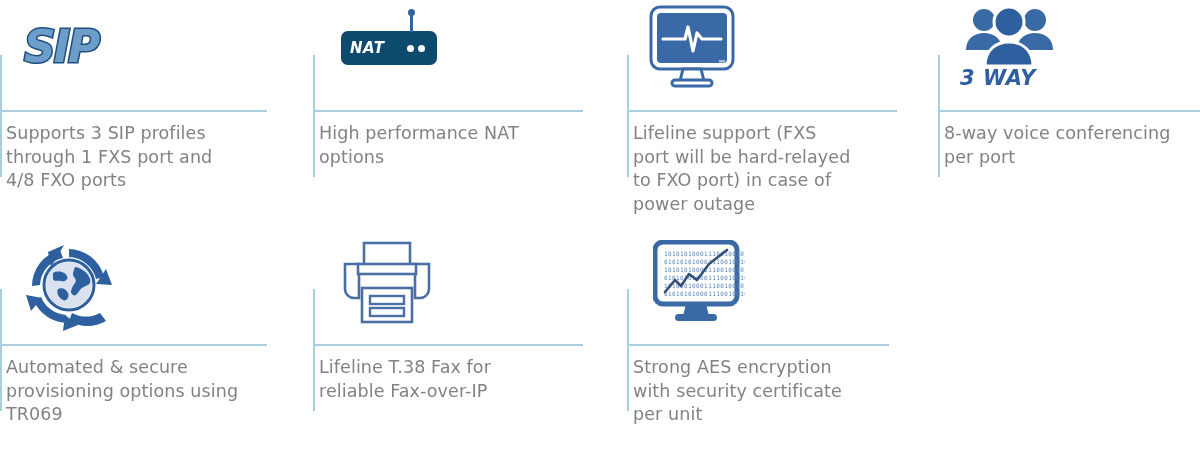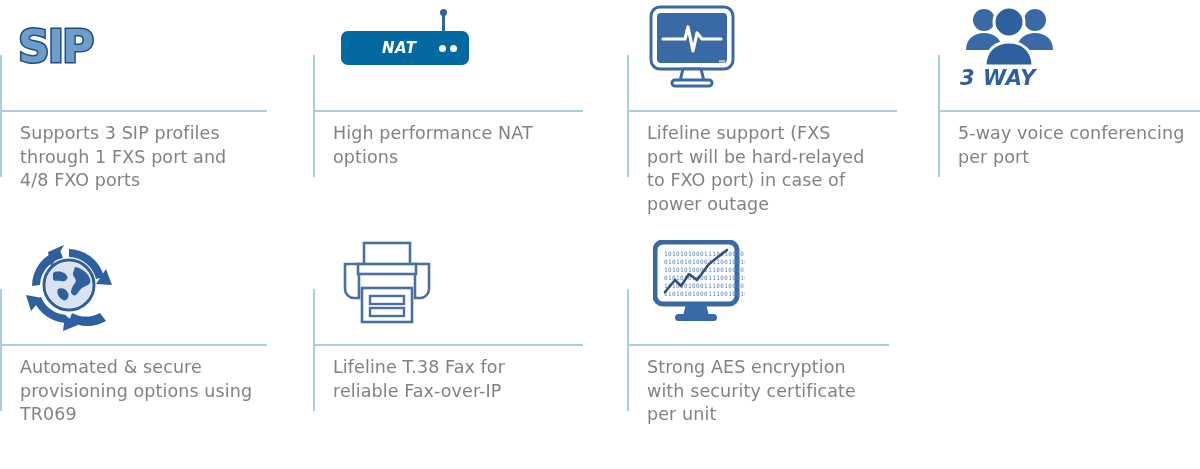--- a/index.html
+++ b/index.html
@@ -51,57 +51,58 @@
     left: 18px;
     top: 0px;
     width: 180px;
     height: 108px;
     display: flex;
     align-items: center;
     justify-content: flex-start;
   }
   .caption {
     position: absolute;
-    left: 20px;
+    left: 6px;
     top: 122px;
     width: 250px;
     font-size: 17.5px;
     line-height: 23.5px;
     color: #808285;
     font-weight: 400;
     letter-spacing: 0.1px;
     white-space: pre-line;
   }
   .feature-cell.col-4 .caption { width: 238px; }
 
   
   .sip-logo {
     font-family: "DejaVu Sans", "Liberation Sans", sans-serif;
     font-size: 44px;
     font-weight: bold;
+    font-style: italic;
     color: #6d9dc9;
     -webkit-text-stroke: 3px #1f4d80;
     paint-order: stroke fill;
     letter-spacing: -2px;
     line-height: 1;
+    margin-left: 6px;
   }
   .sip-wrap { position: relative; margin-top: -14px; }
 
   
   .nat-box {
     position: relative;
     width: 96px;
     height: 34px;
-    background: #0369a1;
+    background: #0c4a6e;
     border-radius: 7px;
     display: flex;
     align-items: center;
     margin-top: -12px;
     margin-left: 10px;
-    padding-left: 32px;
   }
   .nat-text {
     color: #ffffff;
     font-size: 15px;
     font-weight: bold;
     font-style: italic;
     margin-left: 9px;
     letter-spacing: 0.5px;
   }
   .nat-dots { position: absolute; right: 12px; display: flex; gap: 4px; }
@@ -198,21 +199,21 @@
           <circle cx="24" cy="14" r="11" fill="#3a6aa5"></circle>
           <path d="M6 44 C6 32 15 27 24 27 C33 27 42 32 42 44 Z" fill="#3a6aa5"></path>
           <circle cx="75" cy="14" r="11" fill="#3a6aa5"></circle>
           <path d="M57 44 C57 32 66 27 75 27 C84 27 93 32 93 44 Z" fill="#3a6aa5"></path>
           <circle cx="49" cy="16" r="15" fill="#2e5f9e" stroke="#ffffff" stroke-width="3"></circle>
           <path d="M25 60 C25 44 36 36 49 36 C62 36 73 44 73 60 Z" fill="#2e5f9e" stroke="#ffffff" stroke-width="3"></path>
         </svg>
         <div class="threeway-label">3 WAY</div>
       </div>
     </div>
-    <div class="caption">5-way voice conferencing
+    <div class="caption">8-way voice conferencing
 per port</div>
   </div>
 
   <div class="feature-cell col-1">
     <div class="rule-vert"></div>
     <div class="rule-horiz"></div>
     <div class="icon-area">
       <svg width="98" height="96" viewBox="0 0 98 96" style="margin-top:-6px;margin-left:2px;">
         <g fill="#2e5f9e">
           <path d="M49 12 A37 37 0 0 1 84 40 L76 42 A29 29 0 0 0 49 20 Z"></path>

